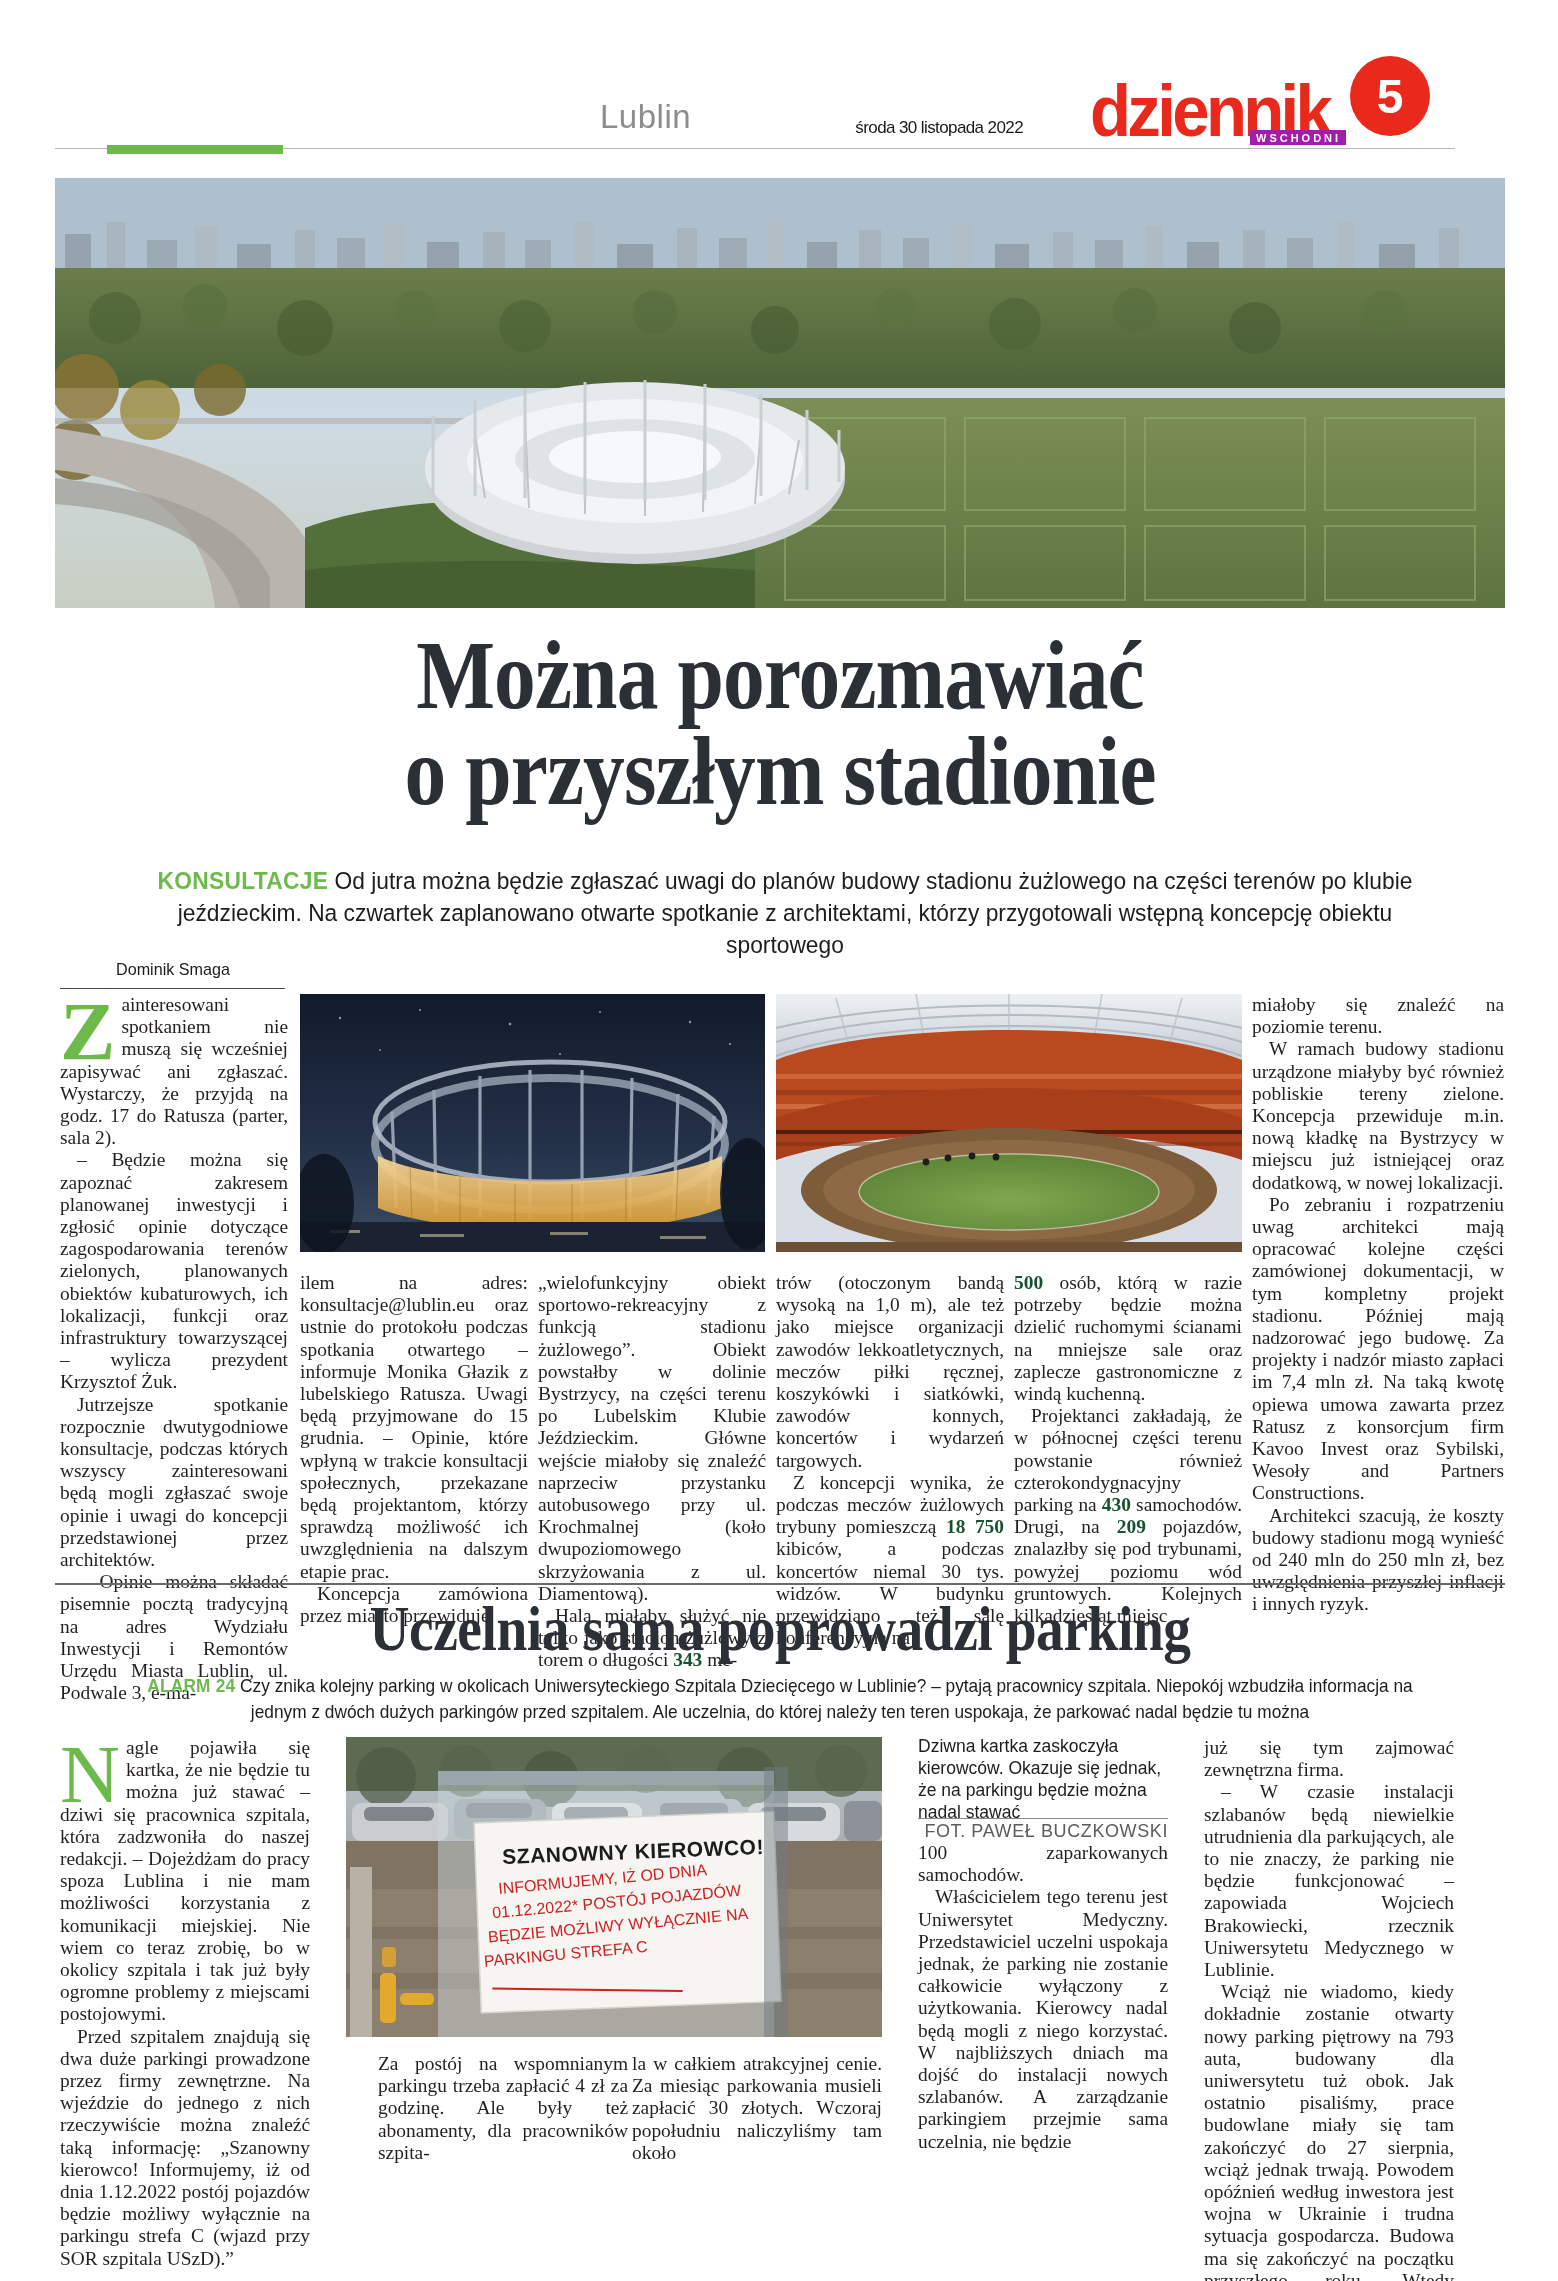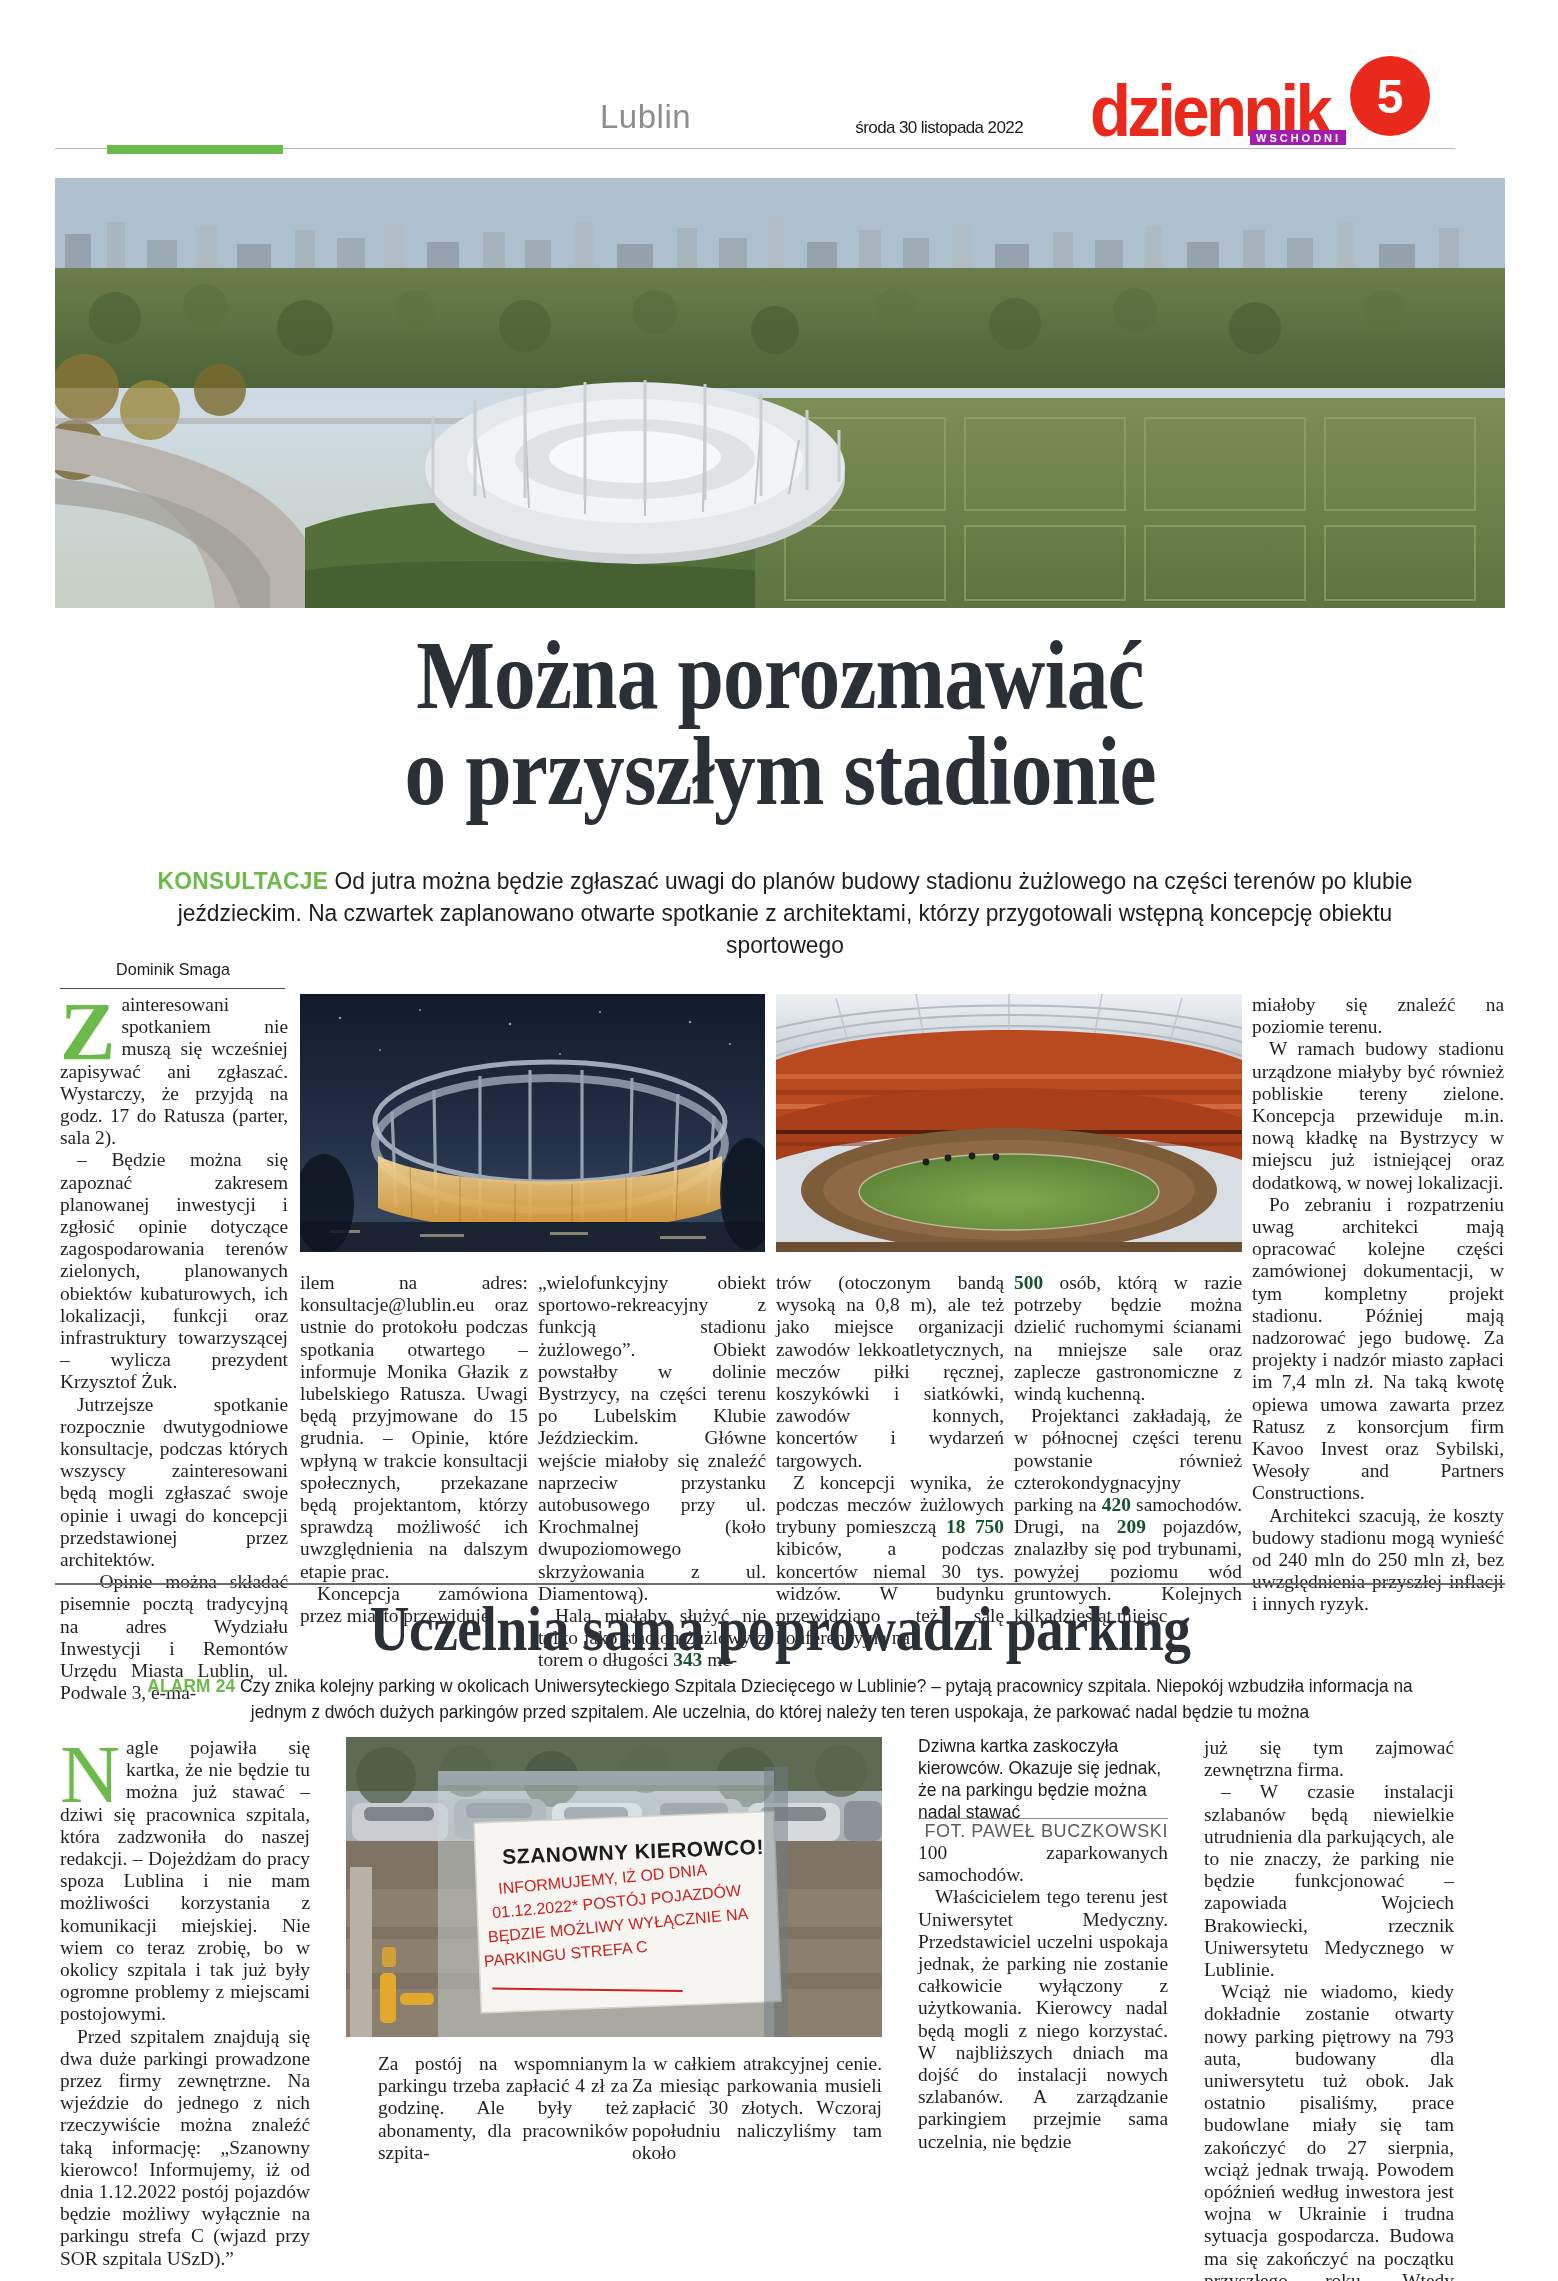--- a/index.html
+++ b/index.html
@@ -464,27 +464,27 @@
     <p class="noind">ilem na adres: konsultacje@lublin.eu oraz ustnie do protokołu podczas spotkania otwartego – informuje Monika Głazik z lubelskiego Ratusza. Uwagi będą przyjmowane do 15 grudnia. – Opinie, które wpłyną w trakcie konsultacji społecznych, przekazane będą projektantom, którzy sprawdzą możliwość ich uwzględnienia na dalszym etapie prac.</p>
     <p>Koncepcja zamówiona przez miasto przewiduje</p>
   </div>
 
   <div class="col" id="a1c3">
     <p class="noind">„wielofunkcyjny obiekt sportowo-rekreacyjny z funkcją stadionu żużlowego”. Obiekt powstałby w dolinie Bystrzycy, na części terenu po Lubelskim Klubie Jeździeckim. Główne wejście miałoby się znaleźć naprzeciw przystanku autobusowego przy ul. Krochmalnej (koło dwupoziomowego skrzyżowania z ul. Diamentową).</p>
     <p><span>Hala miałaby służyć nie tylko jako stadion żużlowy z torem o długości </span><span class="num">343</span><span> me-</span></p>
   </div>
 
   <div class="col" id="a1c4">
-    <p class="noind">trów (otoczonym bandą wysoką na 0,8 m), ale też jako miejsce organizacji zawodów lekkoatletycznych, meczów piłki ręcznej, koszykówki i siatkówki, zawodów konnych, koncertów i wydarzeń targowych.</p>
+    <p class="noind">trów (otoczonym bandą wysoką na 1,0 m), ale też jako miejsce organizacji zawodów lekkoatletycznych, meczów piłki ręcznej, koszykówki i siatkówki, zawodów konnych, koncertów i wydarzeń targowych.</p>
     <p><span>Z koncepcji wynika, że podczas meczów żużlowych trybuny pomieszczą </span><span class="num">18 750</span><span> kibiców, a podczas koncertów niemal 30 tys. widzów. W budynku przewidziano też salę konferencyjną na</span></p>
   </div>
 
   <div class="col" id="a1c5">
     <p class="noind"><span class="num">500</span><span> osób, którą w razie potrzeby będzie można dzielić ruchomymi ścianami na mniejsze sale oraz zaplecze gastronomiczne z windą kuchenną.</span></p>
-    <p><span>Projektanci zakładają, że w północnej części terenu powstanie również czterokondygnacyjny parking na </span><span class="num">420</span><span> samochodów. Drugi, na </span><span class="num">209</span><span> pojazdów, znalazłby się pod trybunami, powyżej poziomu wód gruntowych. Kolejnych kilkadziesiąt miejsc</span></p>
+    <p><span>Projektanci zakładają, że w północnej części terenu powstanie również czterokondygnacyjny parking na </span><span class="num">430</span><span> samochodów. Drugi, na </span><span class="num">209</span><span> pojazdów, znalazłby się pod trybunami, powyżej poziomu wód gruntowych. Kolejnych kilkadziesiąt miejsc</span></p>
   </div>
 
   <div class="col" id="a1c6">
     <p class="noind">miałoby się znaleźć na poziomie terenu.</p>
     <p>W ramach budowy stadionu urządzone miałyby być również pobliskie tereny zielone. Koncepcja przewiduje m.in. nową kładkę na Bystrzycy w miejscu już istniejącej oraz dodatkową, w nowej lokalizacji.</p>
     <p>Po zebraniu i rozpatrzeniu uwag architekci mają opracować kolejne części zamówionej dokumentacji, w tym kompletny projekt stadionu. Później mają nadzorować jego budowę. Za projekty i nadzór miasto zapłaci im 7,4 mln zł. Na taką kwotę opiewa umowa zawarta przez Ratusz z konsorcjum firm Kavoo Invest oraz Sybilski, Wesoły and Partners Constructions.</p>
     <p>Architekci szacują, że koszty budowy stadionu mogą wynieść od 240 mln do 250 mln zł, bez uwzględnienia przyszłej inflacji i innych ryzyk.</p>
   </div>
 
   <div class="sep1"></div>

